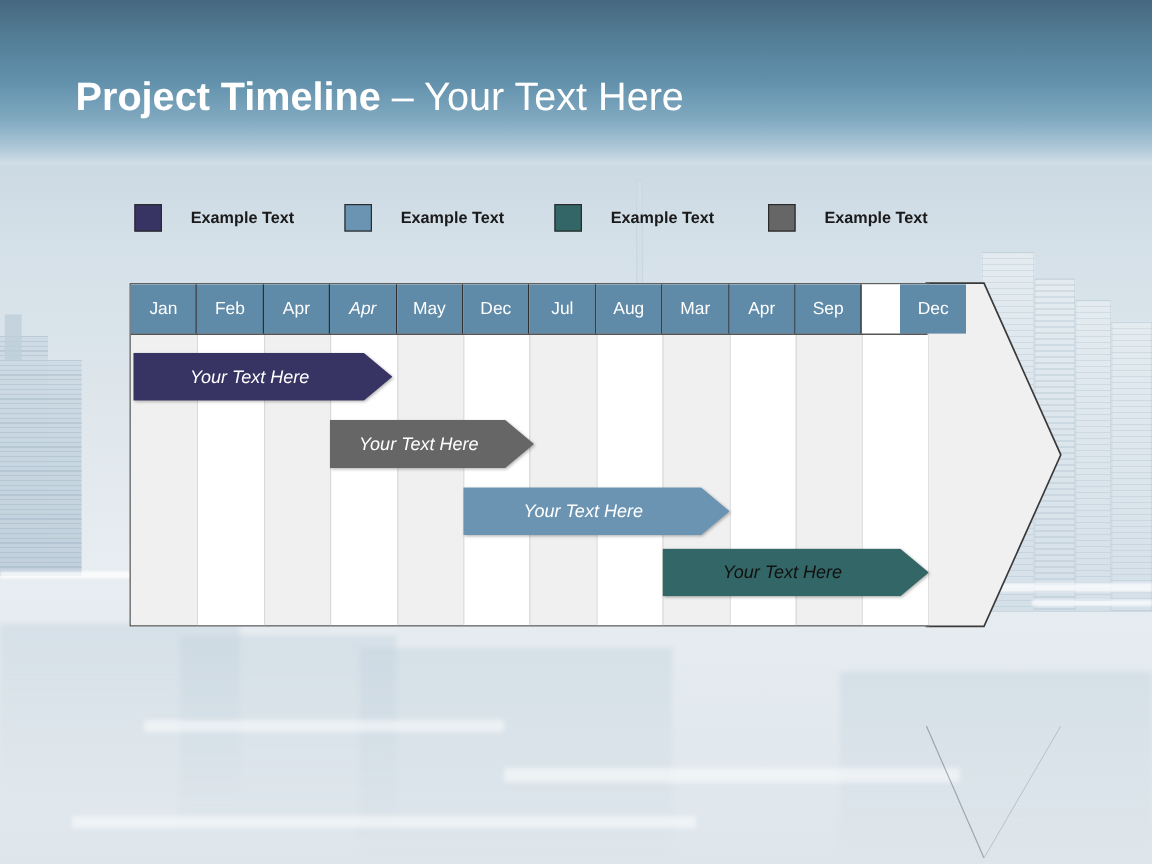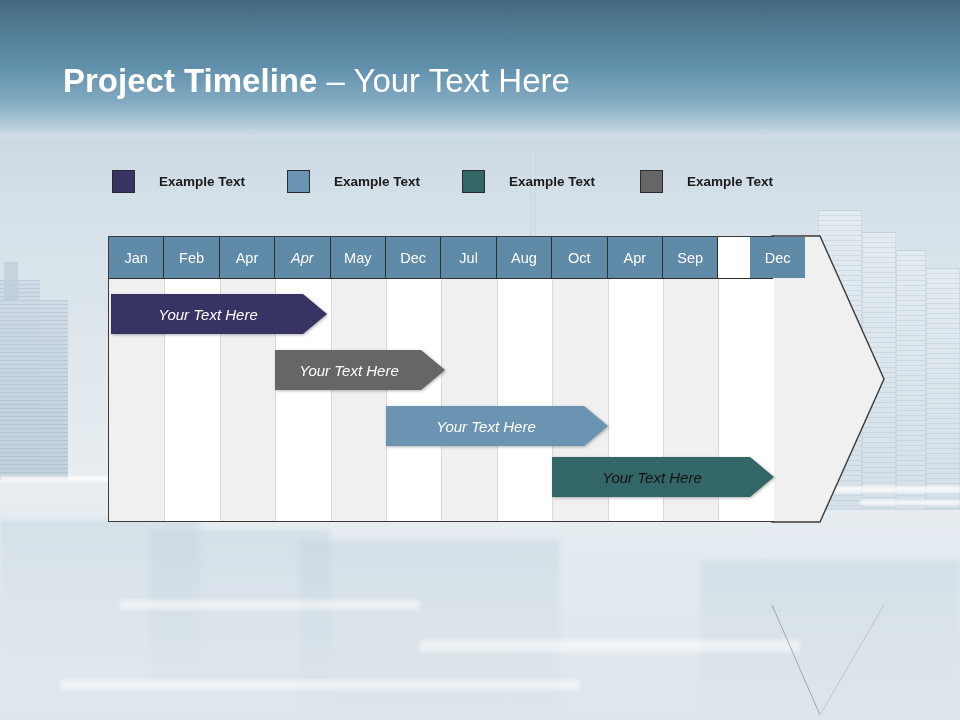--- a/index.html
+++ b/index.html
@@ -324,21 +324,21 @@
       <div class="month-head" style="left:277.0px;width:55.4px;">
           <span>Dec</span>
         </div>
       <div class="month-head" style="left:332.4px;width:55.4px;">
           <span>Jul</span>
         </div>
       <div class="month-head" style="left:387.8px;width:55.4px;">
           <span>Aug</span>
         </div>
       <div class="month-head" style="left:443.2px;width:55.4px;">
-          <span>Oct</span>
+          <span>Mar</span>
         </div>
       <div class="month-head" style="left:498.6px;width:55.4px;">
           <span>Apr</span>
         </div>
       <div class="month-head" style="left:554.0px;width:55.4px;">
           <span>Sep</span>
         </div>
       <div class="month-head last" style="left:641px;width:55.4px;">
           <span>Dec</span>
         </div>

